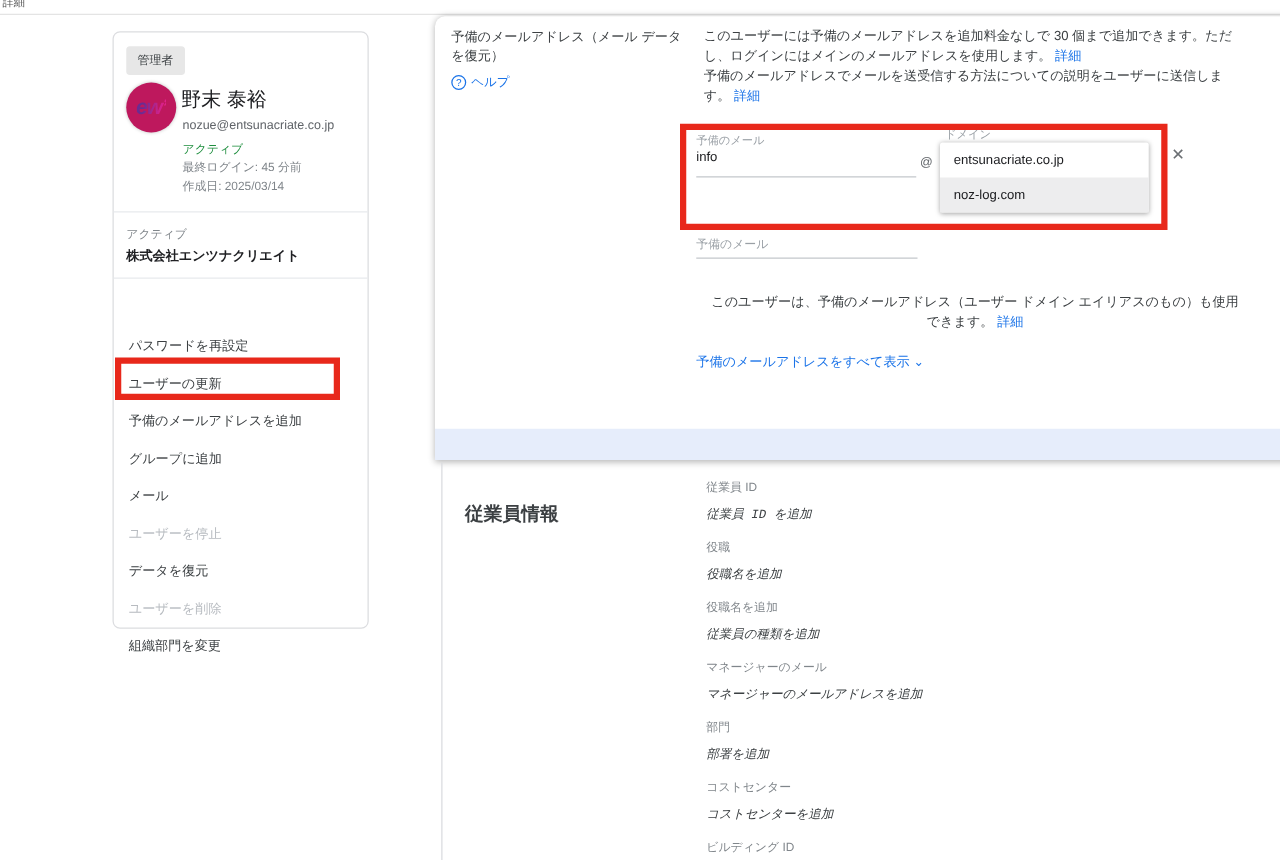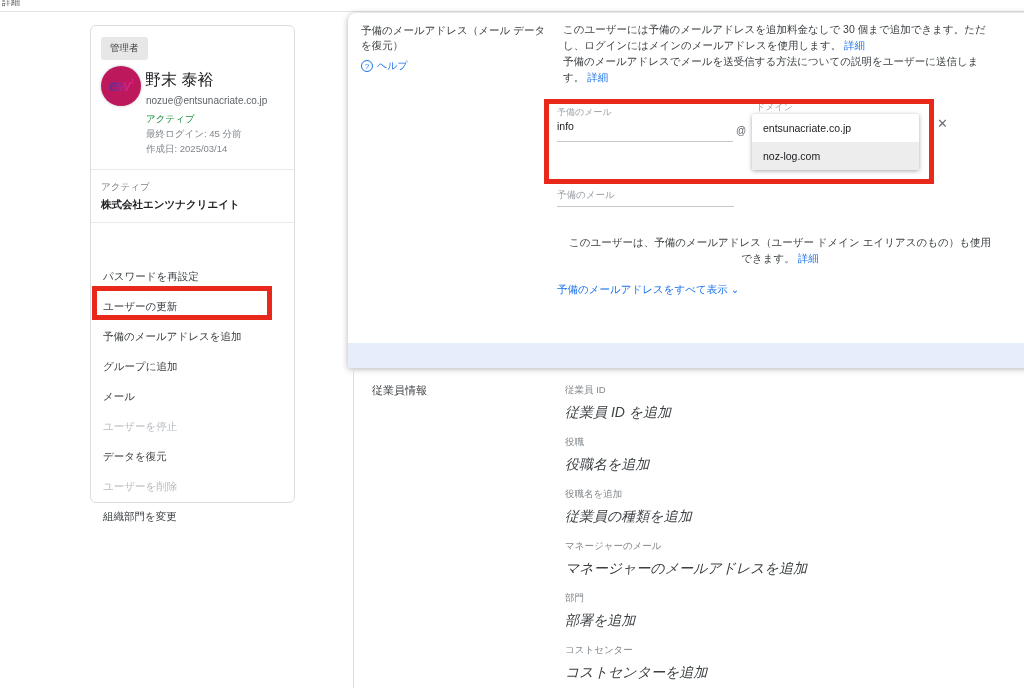--- a/index.html
+++ b/index.html
@@ -62,25 +62,25 @@
   .chev { font-size:10px; margin-left:3px; }
   .dlg-footer { position:absolute; left:0; right:0; bottom:0; height:25px; background:#e6edfb; }
 
   
   .annot { position:absolute; border:5px solid #e8281b; background:transparent; z-index:50; pointer-events:none; }
   .annot1 { left:544px; top:99px; width:390px; height:85px; }
   .annot2 { left:92px; top:286px; width:180px; height:34px; }
 
   
   .vline { position:absolute; left:353px; top:370px; bottom:0; width:1px; background:#dadce0; }
-  .emp-title { position:absolute; left:372px; top:383px; font-size:11px; font-weight:400; color:#3c4043; }
+  .emp-title { position:absolute; left:372px; top:402px; font-size:15px; font-weight:700; color:#3c4043; }
   .emp-fields { position:absolute; left:565px; top:384px; width:320px; }
   .emp-field { margin-bottom:14px; }
   .emp-label { font-size:9.5px; color:#80868b; margin-bottom:7px; }
-  .emp-value { font-size:14px; font-style:italic; color:#3c4043; cursor:pointer; }
+  .emp-value { font-size:10px; font-style:italic; color:#3c4043; cursor:pointer;font-family:Liberation Mono, monospace; }
 </style>
 </head>
 <body>
 
 <div id="stage">
   <div class="toplabel">詳細</div>
   <div class="topline"></div>
 
   <div class="card">
     <div class="badge">管理者</div>

